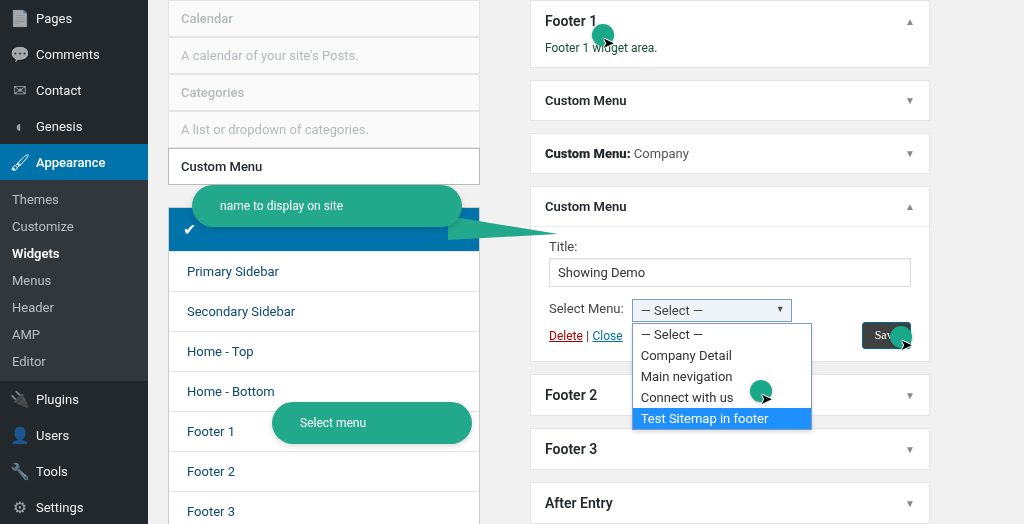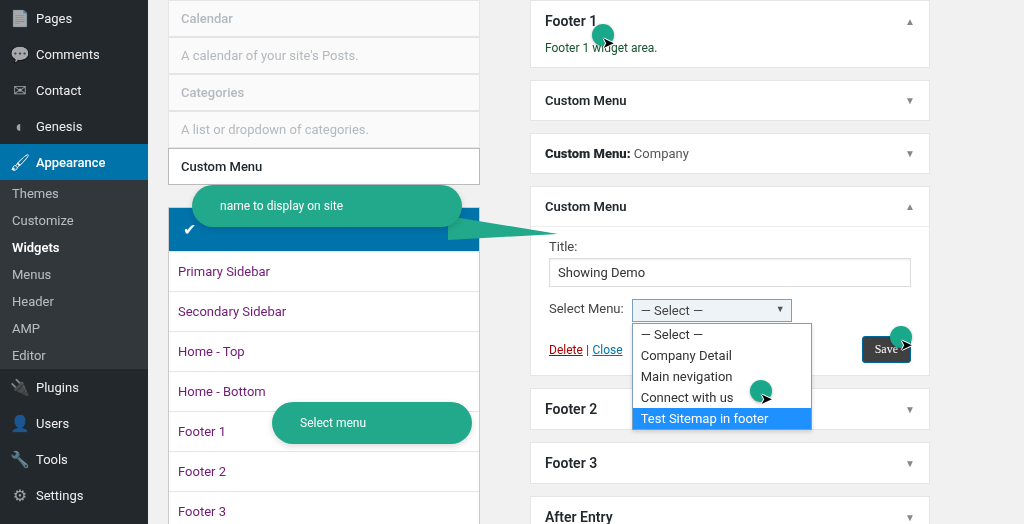--- a/index.html
+++ b/index.html
@@ -4,53 +4,53 @@
 <style>
 * { margin: 0; padding: 0; box-sizing: border-box; font-family: -apple-system, BlinkMacSystemFont, "Segoe UI", Roboto, sans-serif; }
 body { background: #f1f1f1; font-size: 13px; color: #444; overflow: hidden; width: 1024px; height: 524px; position: relative; }
 
 .sidebar { position: absolute; left: 0; top: 0; width: 148px; height: 524px; background: #23282d; color: #eee; }
 .sidebar-item { display: flex; align-items: center; padding: 8px 8px 8px 10px; color: #eee; font-size: 13px; cursor: pointer; position: relative; }
 .sidebar-item.active { background: #0073aa; color: #fff; font-weight: 500; }
 .sidebar-item.active::after { content: ""; position: absolute; right: -8px; top: 50%; transform: translateY(-50%); border: 8px solid transparent; border-right-color: #f1f1f1; }
 .sidebar-item .si-icon { width: 20px; height: 20px; display: inline-flex; align-items: center; justify-content: center; margin-right: 6px; font-size: 16px; color: rgba(240,245,250,.6); }
 .sidebar-item.active .si-icon { color: #fff; }
-.submenu { background: #32373c; padding: 0 0; }
+.submenu { background: #32373c; padding: 6px 0; }
 .submenu-item { padding: 6px 12px; color: rgba(240,245,250,.7); font-size: 13px; cursor: pointer; }
 .submenu-item.current { color: #fff; font-weight: 600; }
 
 .avail-col { position: absolute; left: 168px; top: 0; width: 312px; }
 .avail-box { border: 1px solid #e5e5e5; background: #fafafa; padding: 10px 12px; color: #b4b9be; }
 .avail-box.title { background: #fafafa; color: #b4b9be; font-weight: 500; }
 .avail-box.dragging { background: #fff; border: 1px solid #bbb; color: #23282d; font-weight: 500; }
 
 .dropzone { margin-top: 22px; border: 1px solid #ccc; background: #fff; }
 .dz-head { background: #0073aa; color: #fff; padding: 12px 14px; display: flex; align-items: center; }
 .dz-head .check { margin-right: 8px; font-size: 16px; }
-.dz-item { border-top: 1px solid #e5e5e5; padding: 12px 9px; color: #701a75; font-size: 13px; }
+.dz-item { border-top: 1px solid #e5e5e5; padding: 12px 18px; color: #0c4a6e; font-size: 13px; }
 
 .footer-col { position: absolute; left: 530px; top: 0; width: 400px; }
 .panel { background: #fff; border: 1px solid #e5e5e5; margin-bottom: 12px; }
 .panel-head { padding: 12px 14px; display: flex; justify-content: space-between; align-items: center; font-size: 14px; font-weight: 600; color: #23282d; cursor: pointer; }
 .panel-sub { padding: 0 14px 12px; color: #14532d; font-size: 12px; }
 .panel-head.small { font-weight: 600; font-size: 13px; }
 .panel-head .thin { font-weight: 400; color: #555; }
 .caret { font-size: 10px; color: #888; }
 
 .widget-body { padding: 12px 18px; border-top: 1px solid #eee; }
 .fld-label { font-size: 13px; color: #444; margin-bottom: 4px; display: block; }
 .txt-input { width: 100%; padding: 6px 8px; border: 1px solid #ddd; font-size: 13px; color: #333; box-shadow: inset 0 1px 2px rgba(0,0,0,.07); }
 .row { display: flex; align-items: center; margin-top: 12px; }
 .select-wrap { position: relative; margin-left: 8px; }
 .select-closed { border: 1px solid #7e9ebd; background: #eef3f8; padding: 3px 22px 3px 8px; font-size: 13px; color: #444; width: 160px; position: relative; }
 .select-closed::after { content: "▼"; position: absolute; right: 6px; top: 4px; font-size: 9px; color: #555; }
 .dropdown { position: absolute; top: 24px; left: 0; width: 180px; background: #fff; border: 1px solid #7e9ebd; z-index: 50; box-shadow: 0 2px 4px rgba(0,0,0,.15); }
 .dd-item { padding: 3px 8px; font-size: 13px; color: #333; cursor: pointer; }
 .dd-item.hl { background: #1e90ff; color: #fff; }
-.actions { display: flex; justify-content: space-between; align-items: center; margin-top: 14px; }
+.actions { display: flex; justify-content: space-between; align-items: center; }
 .lnk-del { color: #a00; text-decoration: underline; font-size: 12px; cursor: pointer; }
 .lnk-close { color: #0073aa; text-decoration: underline; font-size: 12px; cursor: pointer; }
 .btn-save { background: #404040; color: #fff; border: 1px solid #006799; padding: 5px 12px; border-radius: 3px; font-size: 12px; cursor: pointer; font-family: Liberation Serif, serif; }
 
 .callout { position: absolute; background: #22a88a; color: #fff; border-radius: 22px; padding: 14px 28px; font-size: 12px; font-weight: 400; text-align: left; box-shadow: 0 2px 6px rgba(0,0,0,.15); z-index: 40; }
 .callout.c1 { left: 192px; top: 185px; width: 270px; }
 .callout.c2 { left: 272px; top: 402px; width: 200px; }
 .callout-tail { position: absolute; z-index: 39; }
 .tail1 { left: 448px; top: 216px; width: 0; height: 0; border-top: 18px solid transparent; border-bottom: 6px solid transparent; border-left: 110px solid #22a88a; }
 

